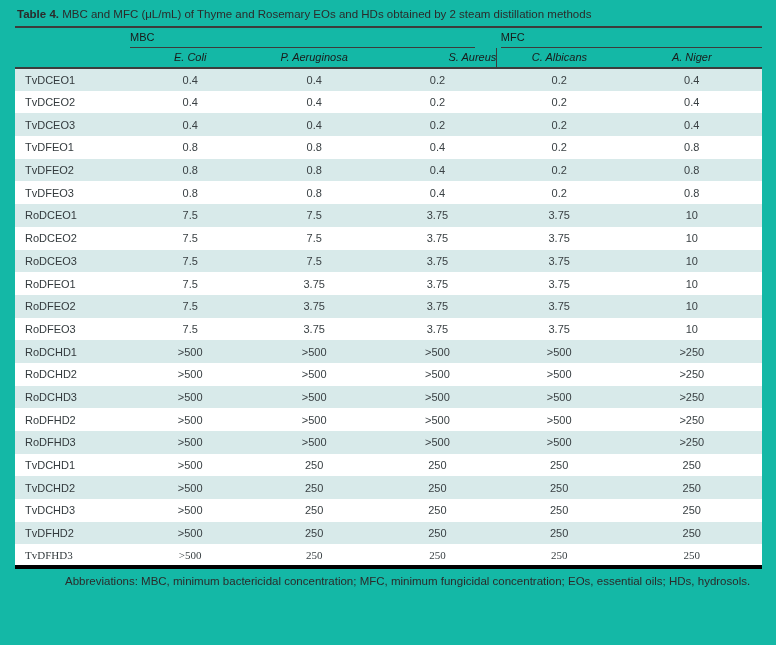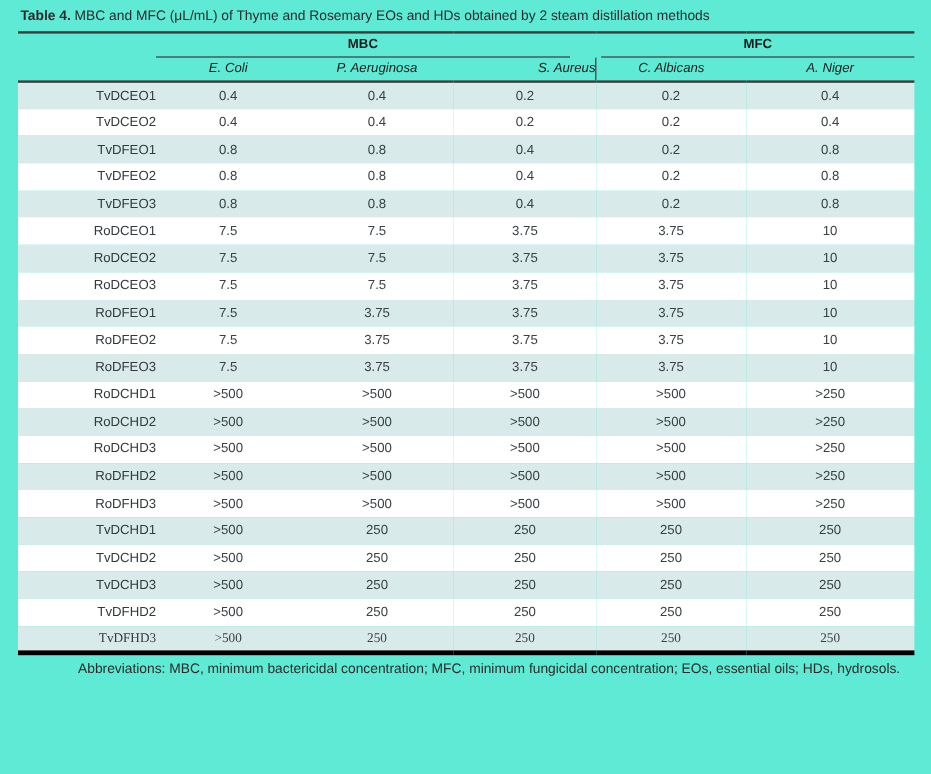--- a/index.html
+++ b/index.html
@@ -4,21 +4,21 @@
 <style>
   * { margin: 0; padding: 0; box-sizing: border-box; }
   html, body {
     background: #ffffff;
     font-family: "Liberation Sans", sans-serif;
     color: #333333;
   }
   .page {
     width: 776px;
     height: 645px;
-    background: #5eead4;
+    background: #14b8a6;
     padding: 7px 14px 0 15px;
     overflow: hidden;
   }
   .caption {
     font-size: 11.5px;
     line-height: 14px;
     color: #2b2b2b;
     padding-left: 2px;
     margin-bottom: 5px;
     white-space: nowrap;
@@ -36,24 +36,24 @@
   col.c-saur   { width: 15.9%; }
   col.c-calb   { width: 16.7%; }
   col.c-aniger { width: 18.8%; }
 
   
   tr.group-row th {
     border-top: 2px solid #3c3c3c;
     padding: 0;
     height: 21px;
     vertical-align: middle;
-    font-weight: bold;
+    font-weight: normal;
     font-size: 11px;
     color: #1a1a1a;
-    text-align: center;
+    text-align: left;
   }
   tr.group-row th .g-inner {
     border-bottom: 1.4px solid #3c3c3c;
     padding: 3px 0 4px 0;
   }
   tr.group-row th.g-mbc .g-inner { margin-right: 22px; }
   tr.group-row th.g-mfc .g-inner { margin-left: 4px; }
 
   
   tr.sub-row th {
@@ -72,21 +72,21 @@
   
   tbody td {
     height: 22.7px;
     text-align: center;
     vertical-align: middle;
     font-size: 11px;
     color: #3a4144;
     padding: 0;
   }
   tbody td.label-col {
-    text-align: right;
+    text-align: left;
     padding-left: 10px;
     color: #333a3d;
   }
   tbody tr:nth-child(odd)  { background: #d8eaea; }
   tbody tr:nth-child(even) { background: #ffffff; }
   tbody tr:last-child td { border-bottom: 4px solid #000000; font-family: Liberation Serif, serif; }
 
   .footnote {
     width: 747px;
     font-size: 11.5px;
@@ -146,20 +146,28 @@
         </tr>
         <tr>
           <td class="label-col">TvDCEO2</td>
           <td>0.4</td>
           <td>0.4</td>
           <td>0.2</td>
           <td>0.2</td>
           <td>0.4</td>
         </tr>
         <tr>
+          <td class="label-col">TvDCEO3</td>
+          <td>0.4</td>
+          <td>0.4</td>
+          <td>0.2</td>
+          <td>0.2</td>
+          <td>0.4</td>
+        </tr>
+        <tr>
           <td class="label-col">TvDFEO1</td>
           <td>0.8</td>
           <td>0.8</td>
           <td>0.4</td>
           <td>0.2</td>
           <td>0.8</td>
         </tr>
         <tr>
           <td class="label-col">TvDFEO2</td>
           <td>0.8</td>

